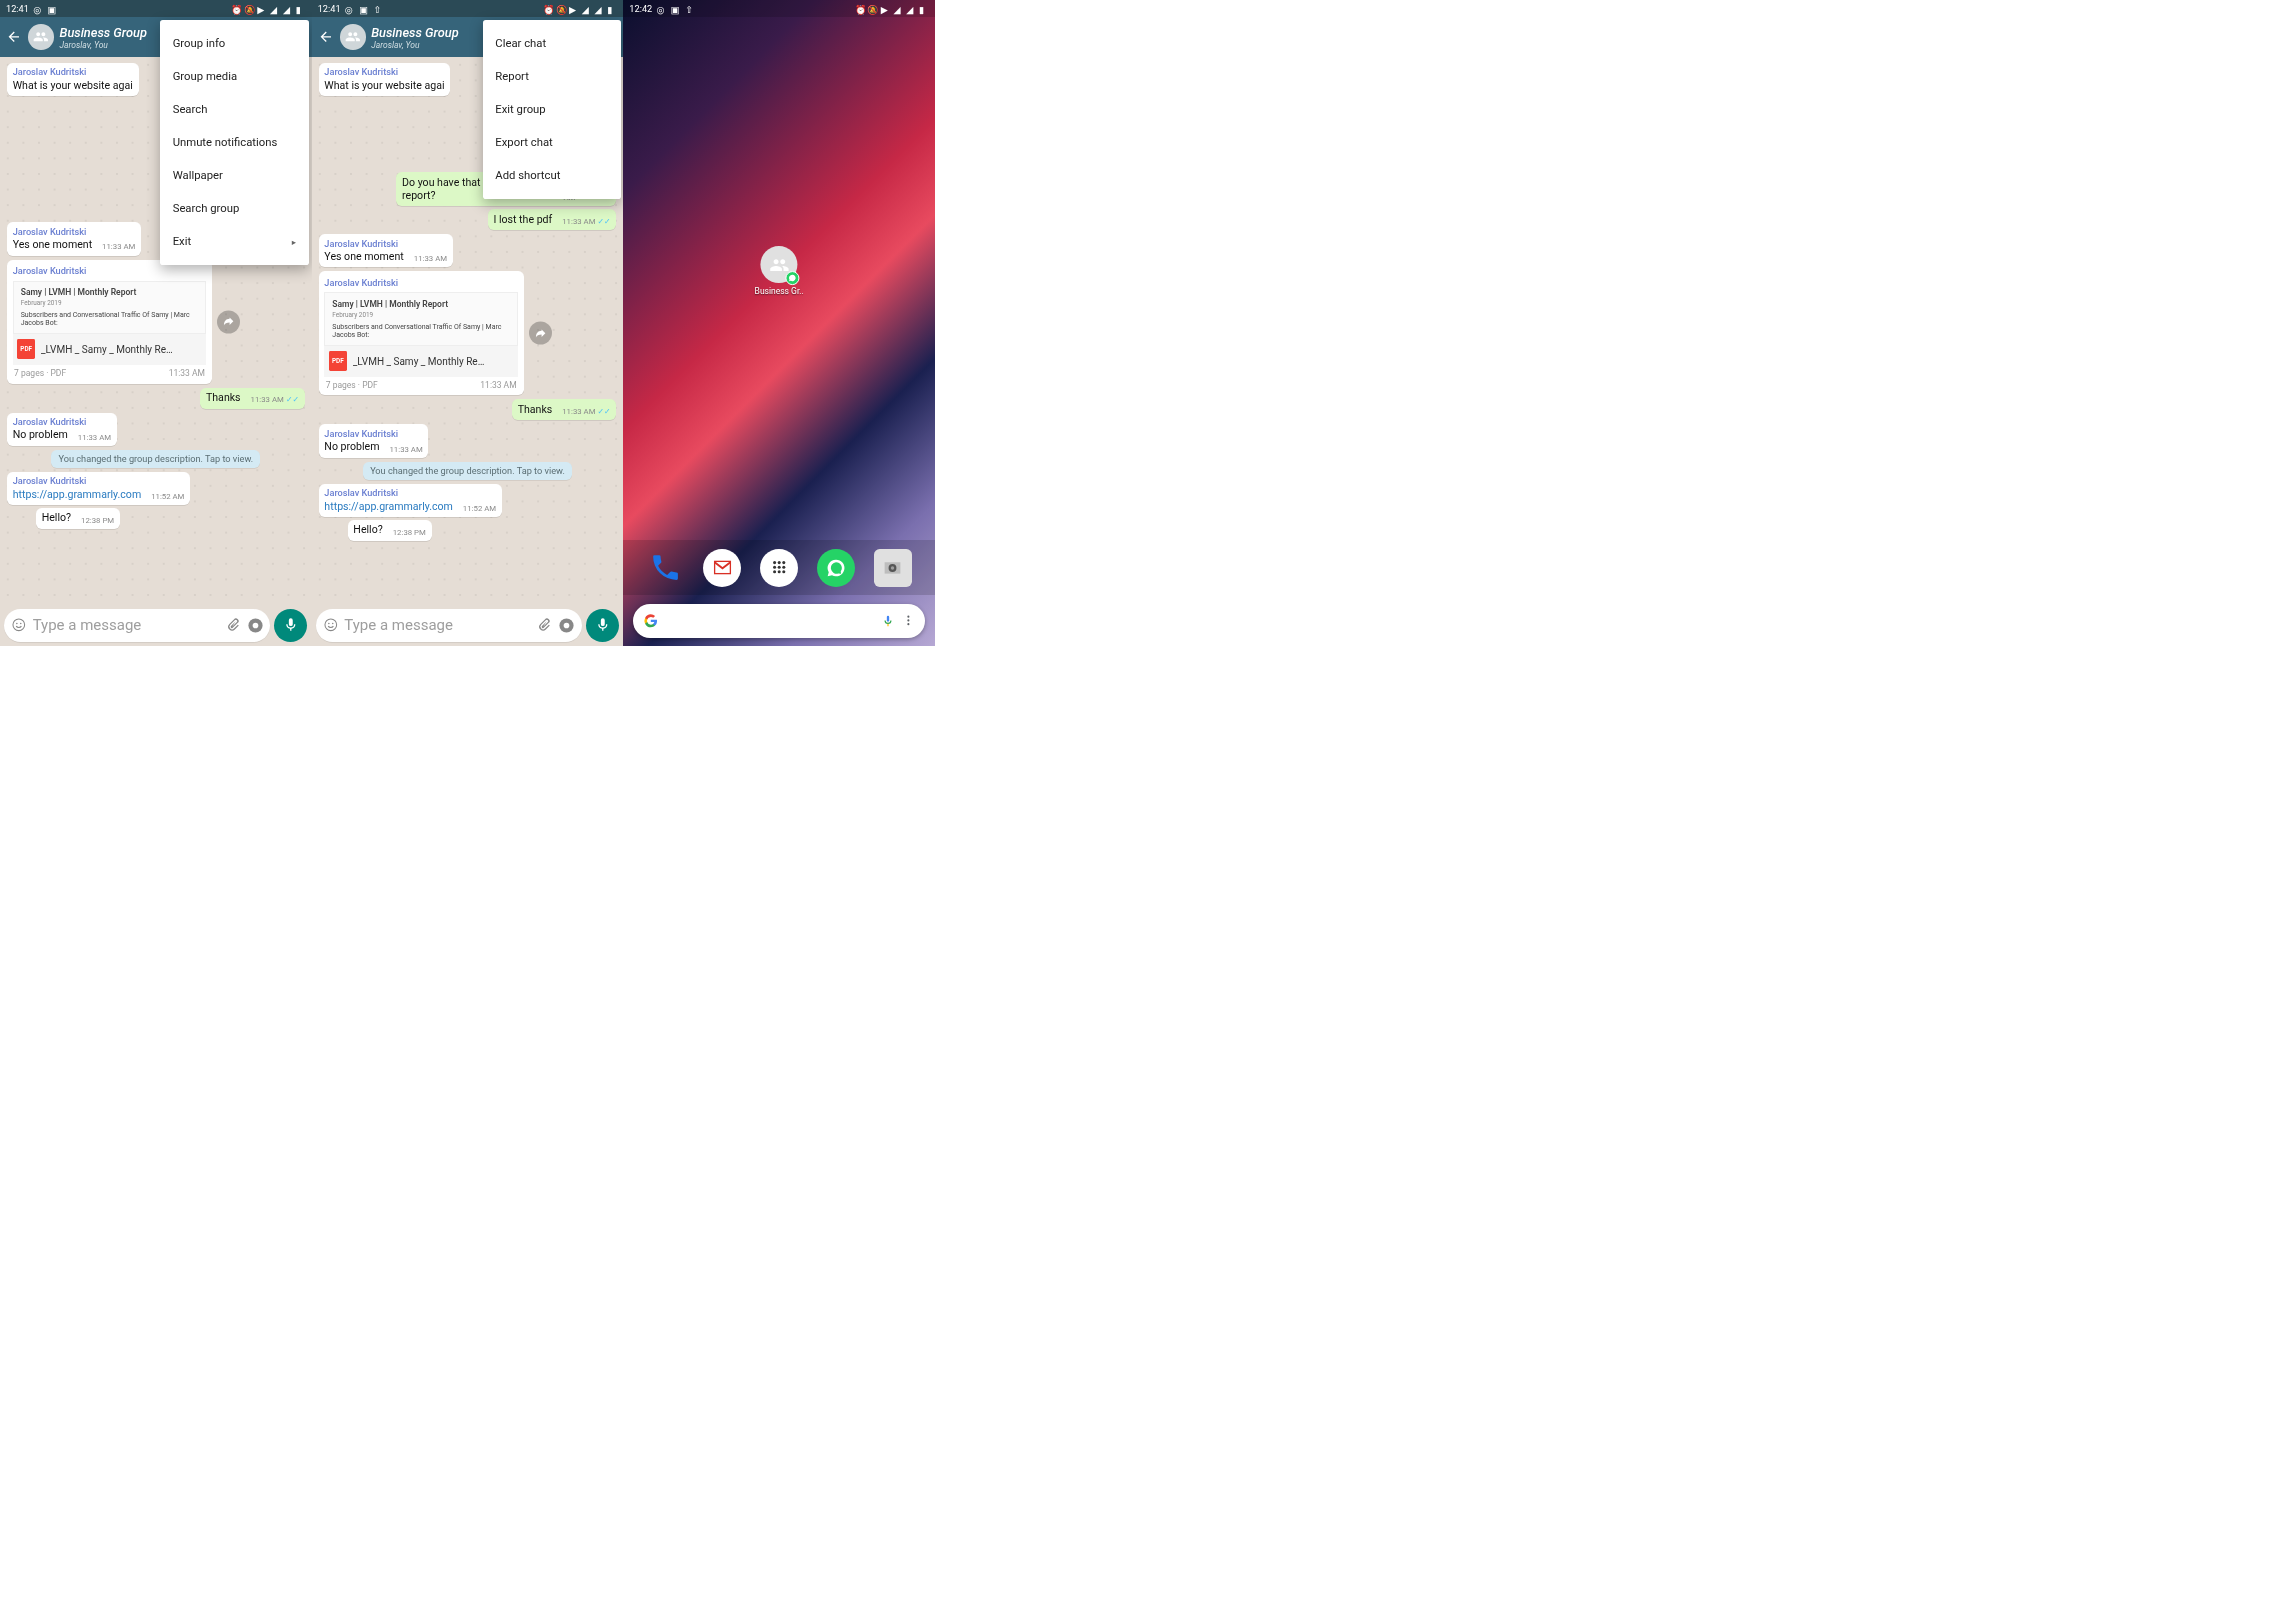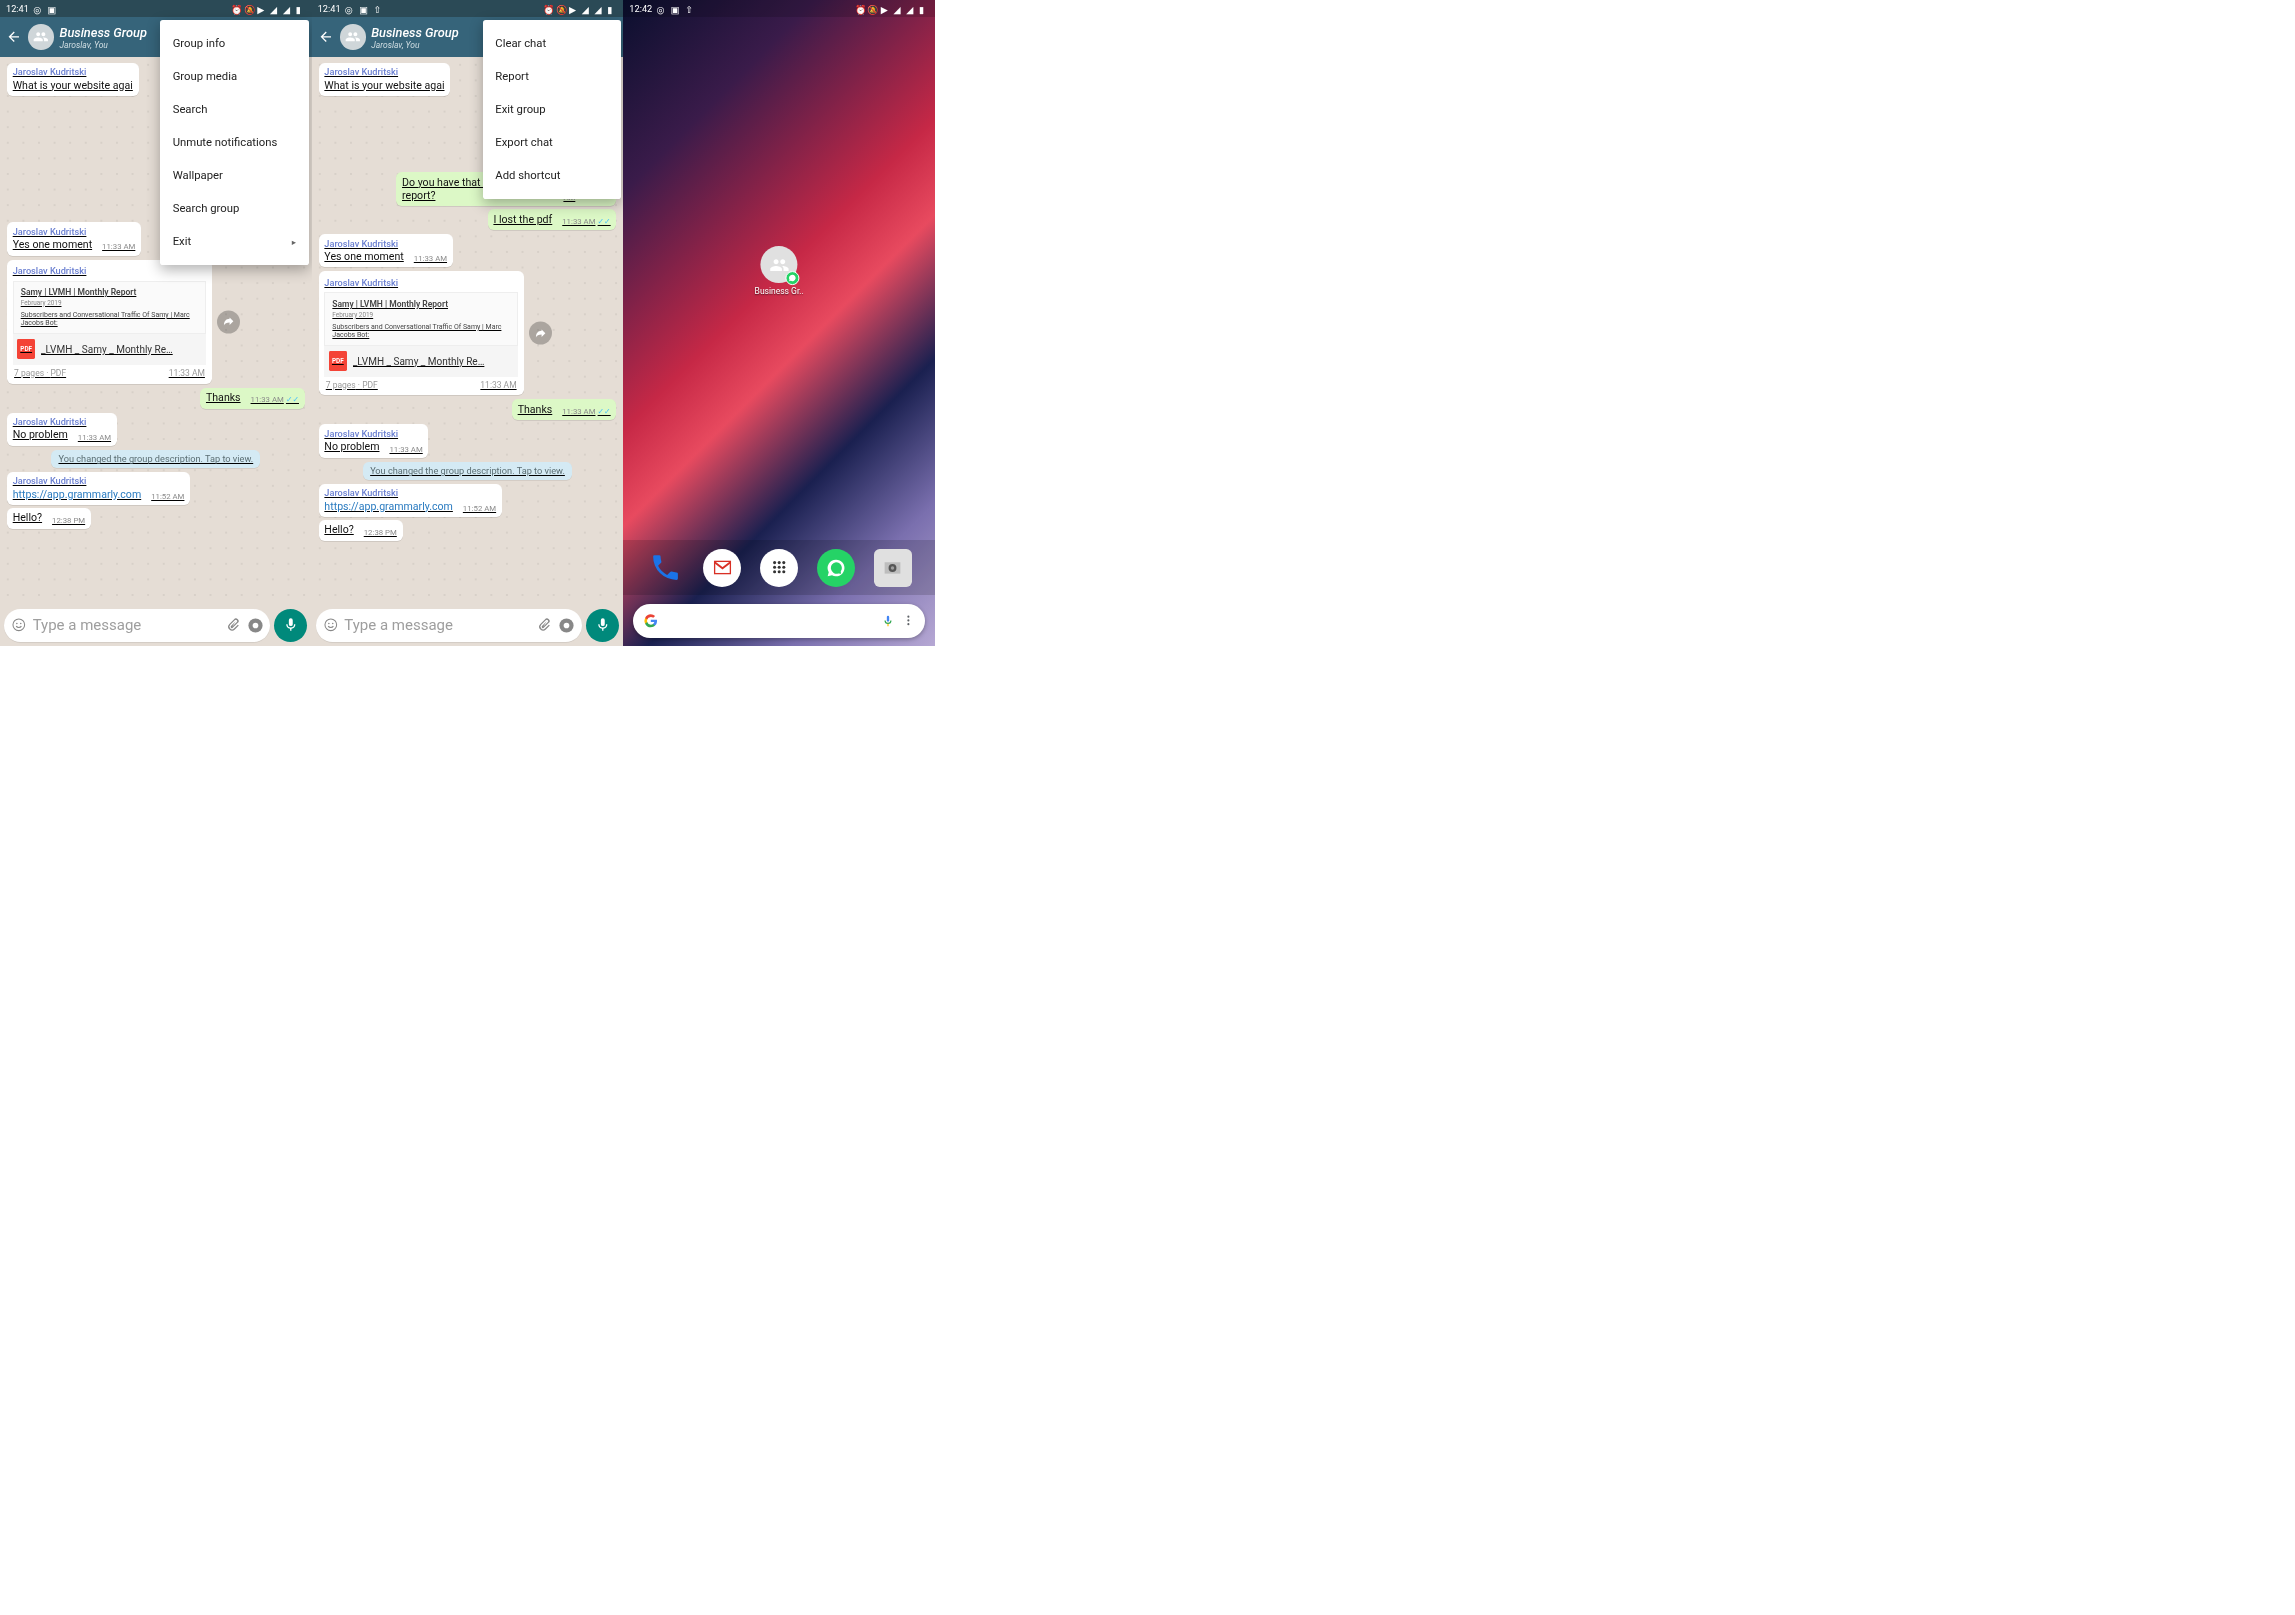--- a/index.html
+++ b/index.html
@@ -15,21 +15,21 @@
   .app-bar { height: 40px; background: #36647a; color: #fff; display: flex; align-items: center; padding: 0 5.7px; gap: 5.7px; font-style: italic; }
   .back-btn { width: 17px; height: 17px; display: flex; align-items: center; justify-content: center; }
   .avatar { width: 25.5px; height: 25.5px; border-radius: 50%; background: #cfd6d9; display:flex; align-items:center; justify-content:center; }
   .title-block { display:flex; flex-direction:column; }
   .title-block .t1 { font-size:12.8px; font-weight:500; }
   .title-block .t2 { font-size:8.5px; color:#d2dfe4; }
   
   .chat { position:absolute; top:57px; bottom:40px; left:0; right:0; padding:5.7px 7px; overflow:hidden; }
   .chat-bg { position:absolute; inset:0; background:#e5ddd5; }
   .chat-bg::before { content:""; position:absolute; inset:0; opacity:0.06; background-image: radial-gradient(#000 0.7px, transparent 0.7px); background-size: 15.6px 15.6px; }
-  .msgwrap { position:relative; z-index:1; display:flex; flex-direction:column; gap:4px;text-decoration:underline; }
+  .msgwrap { position:relative; z-index:1; display:flex; flex-direction:column; gap:4px; }
   .bubble { max-width: 220px; border-radius:5.7px; padding:3.5px 5.7px 4.3px; font-size:10.6px; box-shadow:0 0.7px 0.4px rgba(0,0,0,0.13); position:relative; }
   .in { background:#fff; align-self:flex-start; }
   .out { background:#dcf8c6; align-self:flex-end; }
   .sender { color:#6a7fd1; font-size:9.2px; font-weight:500; margin-bottom:1.4px; }
   .msgtext { color:#111; font-size:10.6px; line-height:1.25; }
   .msgtext.link { color:#2a7bc0; }
   .meta { font-size:7.8px; color:#8a8a8a; margin-left:5.7px; display:inline-flex; align-items:center; gap:2.1px; }
   .ticks { color:#4fc3f7; }
   .row { display:flex; align-items:flex-end; gap:4.3px; }
   .sys { align-self:center; background:#d4eaf4; color:#5b6e73; font-size:9.2px; padding:3.5px 7px; border-radius:5.7px; box-shadow:0 0.7px 0.4px rgba(0,0,0,0.1); }
@@ -58,21 +58,21 @@
   .home { background: linear-gradient(135deg,#0a0f2e 0%,#3a1b4a 20%,#c62846 45%,#e84a5f 55%,#1a2050 70%,#7a6fae 85%,#b6a8d4 100%); position:relative;}
   .home .status-bar { background:rgba(0,0,0,0.15);}
   .home-icon { position:absolute; left:50%; top:42%; transform:translate(-50%,-50%); text-align:right; color:#fff; font-size:8.5px;}
   .home-icon .circ { width:37px;height:37px;border-radius:50%;background:#e0e0e0;margin:0 auto 2.8px; position:relative; display:flex;align-items:center;justify-content:center;}
   .home-icon .badge { position:absolute; right:-1.4px; bottom:-1.4px; width:14px;height:14px;border-radius:50%;background:#25d366; border:1.4px solid #fff; display:flex;align-items:center;justify-content:center;}
   .dock { position:absolute; bottom:51px; left:0; right:0; height:55px; background:rgba(0,0,0,0.15); display:flex; align-items:center; justify-content:space-around; padding:0 14px;}
   .dock .app { width:38px;height:38px;border-radius:50%;background:#fff;display:flex;align-items:center;justify-content:center;}
   .searchpill { position:absolute; bottom:8.5px; left:10px; right:10px; height:34px; background:#fff; border-radius:18.4px; display:flex; align-items:center; padding:0 10px; gap:7px; box-shadow:0 1.4px 4.3px rgba(0,0,0,0.3);}
   .searchpill .spacer { flex:1;}
   
-  .stack-tight { margin-top:-1.4px;}
+  .stack-tight { margin-top:-1.4px;margin-left:29px;}
 </style>
 </head>
 <body>
 
 <div class="stage">
 
   <div class="phone">
     <div class="status-bar">
       <div class="status-left">
         <span>12:41</span>

